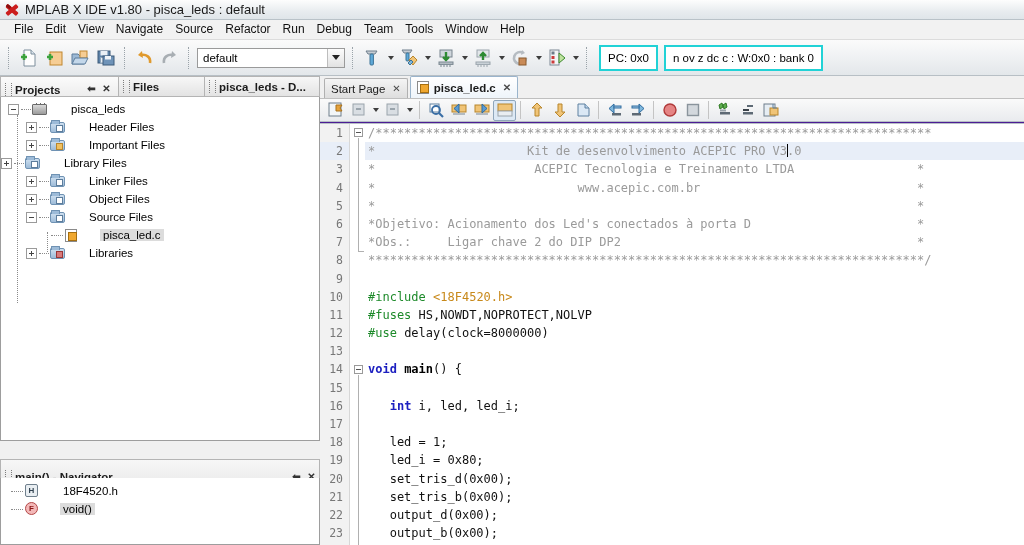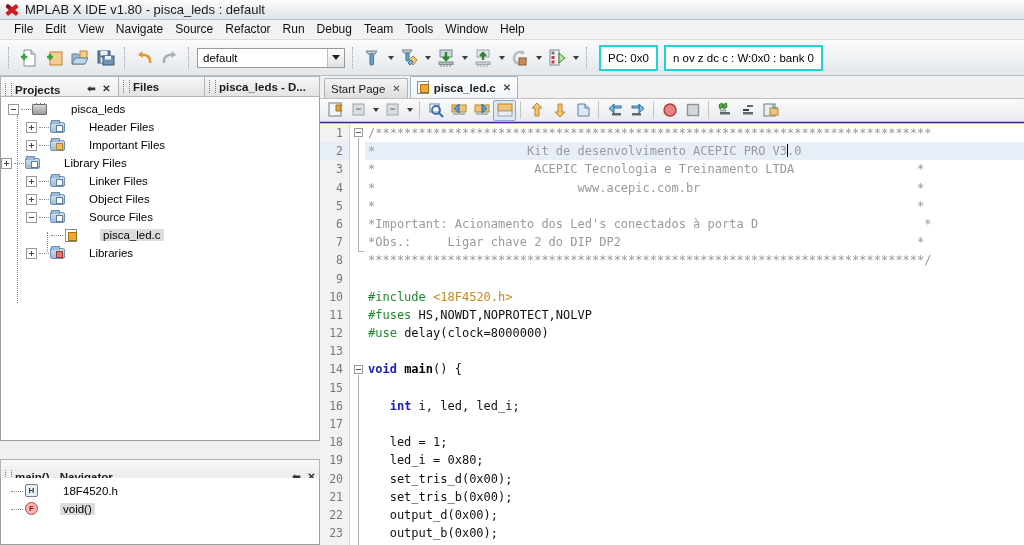--- a/index.html
+++ b/index.html
@@ -689,21 +689,21 @@
           <div class="foldend" style="left:7px; top:127px; width:6px"></div>
           <div class="foldbox" style="top:241px"></div>
           <div class="foldline" style="top:251px; height:170px"></div>
         </div>
         <div class="codelines" id="codelines">
             <div class="cline"><span class="codetext"><span class="cm">/*****************************************************************************</span></span></div>
             <div class="cline hl"><span class="codetext"><span class="cm">*                     Kit de desenvolvimento ACEPIC PRO V3</span><span class="caretbar"></span><span class="cm">.0                                      *</span></span></div>
             <div class="cline"><span class="codetext"><span class="cm">*                      ACEPIC Tecnologia e Treinamento LTDA                 *</span></span></div>
             <div class="cline"><span class="codetext"><span class="cm">*                            www.acepic.com.br                              *</span></span></div>
             <div class="cline"><span class="codetext"><span class="cm">*                                                                           *</span></span></div>
-            <div class="cline"><span class="codetext"><span class="cm">*Important: Acionamento dos Led's conectados à porta D                       *</span></span></div>
+            <div class="cline"><span class="codetext"><span class="cm">*Objetivo: Acionamento dos Led's conectados à porta D                       *</span></span></div>
             <div class="cline"><span class="codetext"><span class="cm">*Obs.:     Ligar chave 2 do DIP DP2                                         *</span></span></div>
             <div class="cline"><span class="codetext"><span class="cm">*****************************************************************************/</span></span></div>
             <div class="cline"><span class="codetext"></span></div>
             <div class="cline"><span class="codetext"><span class="pp">#include </span><span class="inc">&lt;18F4520.h&gt;</span></span></div>
             <div class="cline"><span class="codetext"><span class="pp">#fuses </span><span class="txt">HS,NOWDT,NOPROTECT,NOLVP</span></span></div>
             <div class="cline"><span class="codetext"><span class="pp">#use </span><span class="txt">delay(clock=8000000)</span></span></div>
             <div class="cline"><span class="codetext"></span></div>
             <div class="cline"><span class="codetext"><span class="kw">void </span><span class="fn">main</span><span class="txt">() {</span></span></div>
             <div class="cline"><span class="codetext"></span></div>
             <div class="cline"><span class="codetext"><span class="txt">   </span><span class="kw">int</span><span class="txt"> i, led, led_i;</span></span></div>

